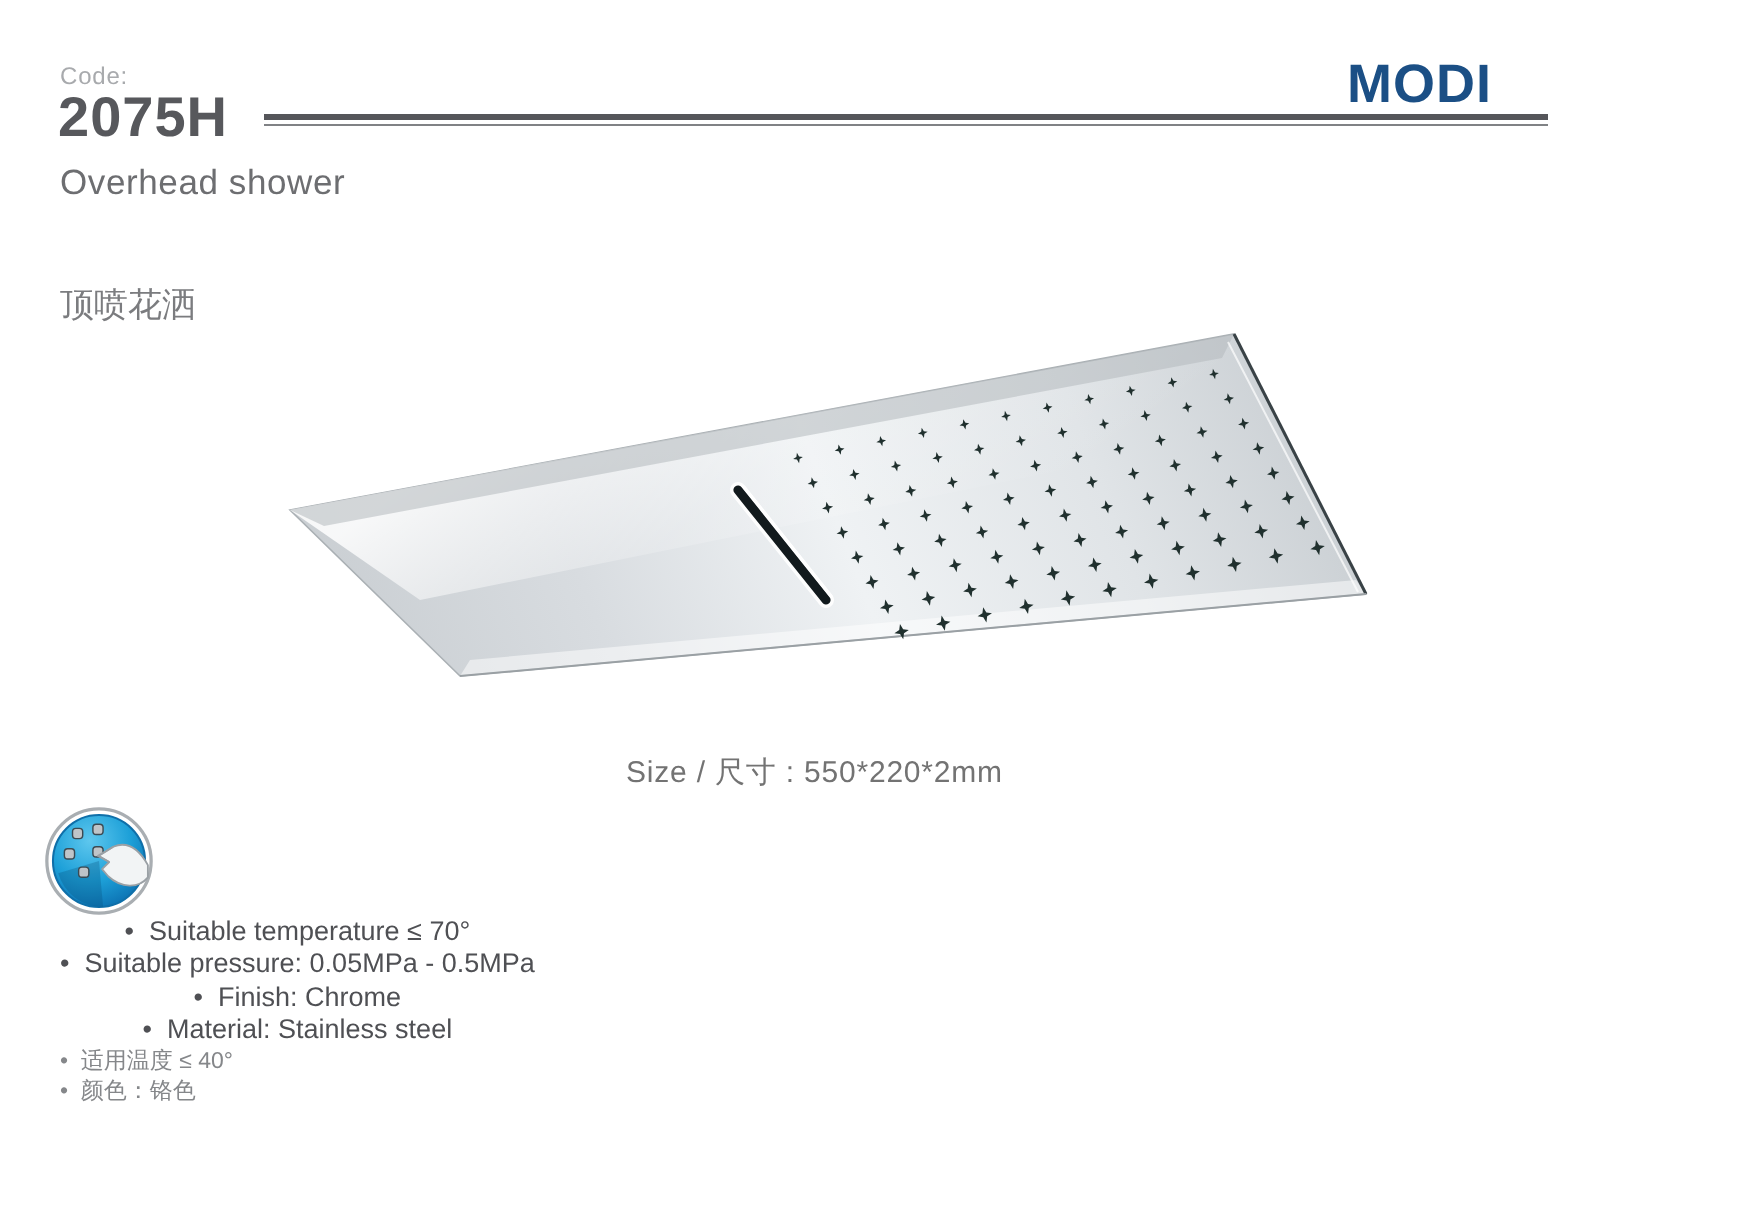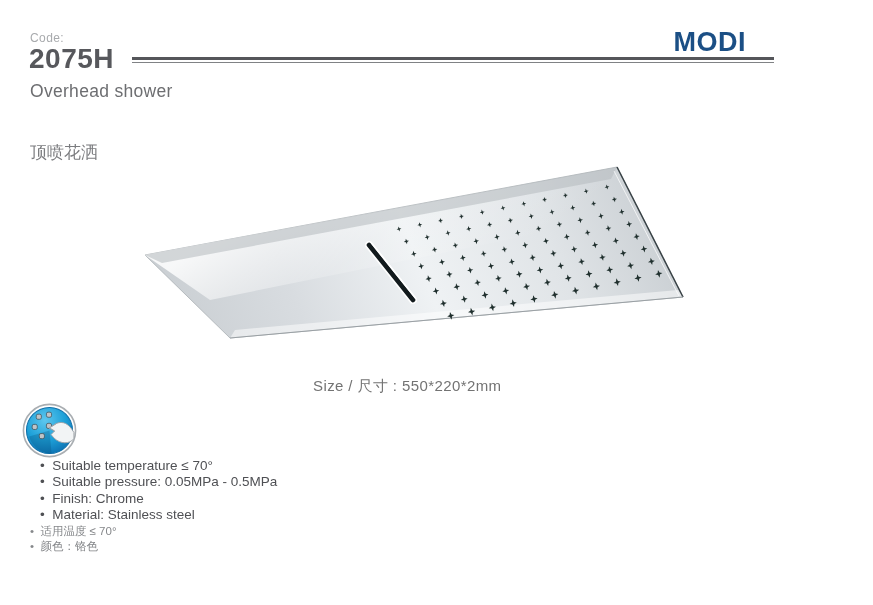--- a/index.html
+++ b/index.html
@@ -16,21 +16,21 @@
   .title-divider{left:132px;top:57px;width:713px;height:2px;border-top:3px solid #55565a;border-bottom:1px solid #808285;}
   .brand-logo{right:28px;top:29px;font-size:27px;font-weight:800;letter-spacing:.5px;color:#1b4f85;line-height:1;}
   .name-en{left:30px;top:81px;font-size:17.5px;letter-spacing:.3px;color:#6d6e71;}
   .name-zh{left:30px;top:101px;font-size:17px;color:#7b7c7f;margin-top:40px;}
   .product-svg{left:0;top:0;width:873px;height:605px;}
   .size-label{left:313px;top:377px;font-size:15px;letter-spacing:.4px;color:#737373;}
   .badge{left:22px;top:403px;width:55px;height:55px;}
   ul.features{list-style:none;margin:0;padding:0;}
   ul.features li{padding-left:13px;text-indent:-13px;}
   ul.features li::before{content:"•\00a0\00a0";}
-  .features-en{left:40px;top:458px;font-size:13.5px;line-height:16.4px;color:#4f5054;}
+  .features-en{left:30px;top:458px;font-size:13.5px;line-height:16.4px;color:#4f5054;text-align:center;}
   .features-zh{left:30px;top:524px;font-size:11.5px;line-height:15.2px;color:#85878a;}
 </style>
 </head>
 <body>
 
 <div class="page">
 
   <div class="abs code-label">Code:</div>
   <div class="abs product-code">2075H</div>
   <div class="abs title-divider"></div>
@@ -193,17 +193,17 @@
   </svg>
 
   <ul class="abs features features-en">
     <li>Suitable temperature ≤ 70°</li>
     <li>Suitable pressure: 0.05MPa - 0.5MPa</li>
     <li>Finish: Chrome</li>
     <li>Material: Stainless steel</li>
   </ul>
 
   <ul class="abs features features-zh">
-    <li>适用温度 ≤ 70°</li>
+    <li>适用温度 ≤ 40°</li>
     <li>颜色：铬色</li>
   </ul>
 
 </div>
 
 </body></html>

